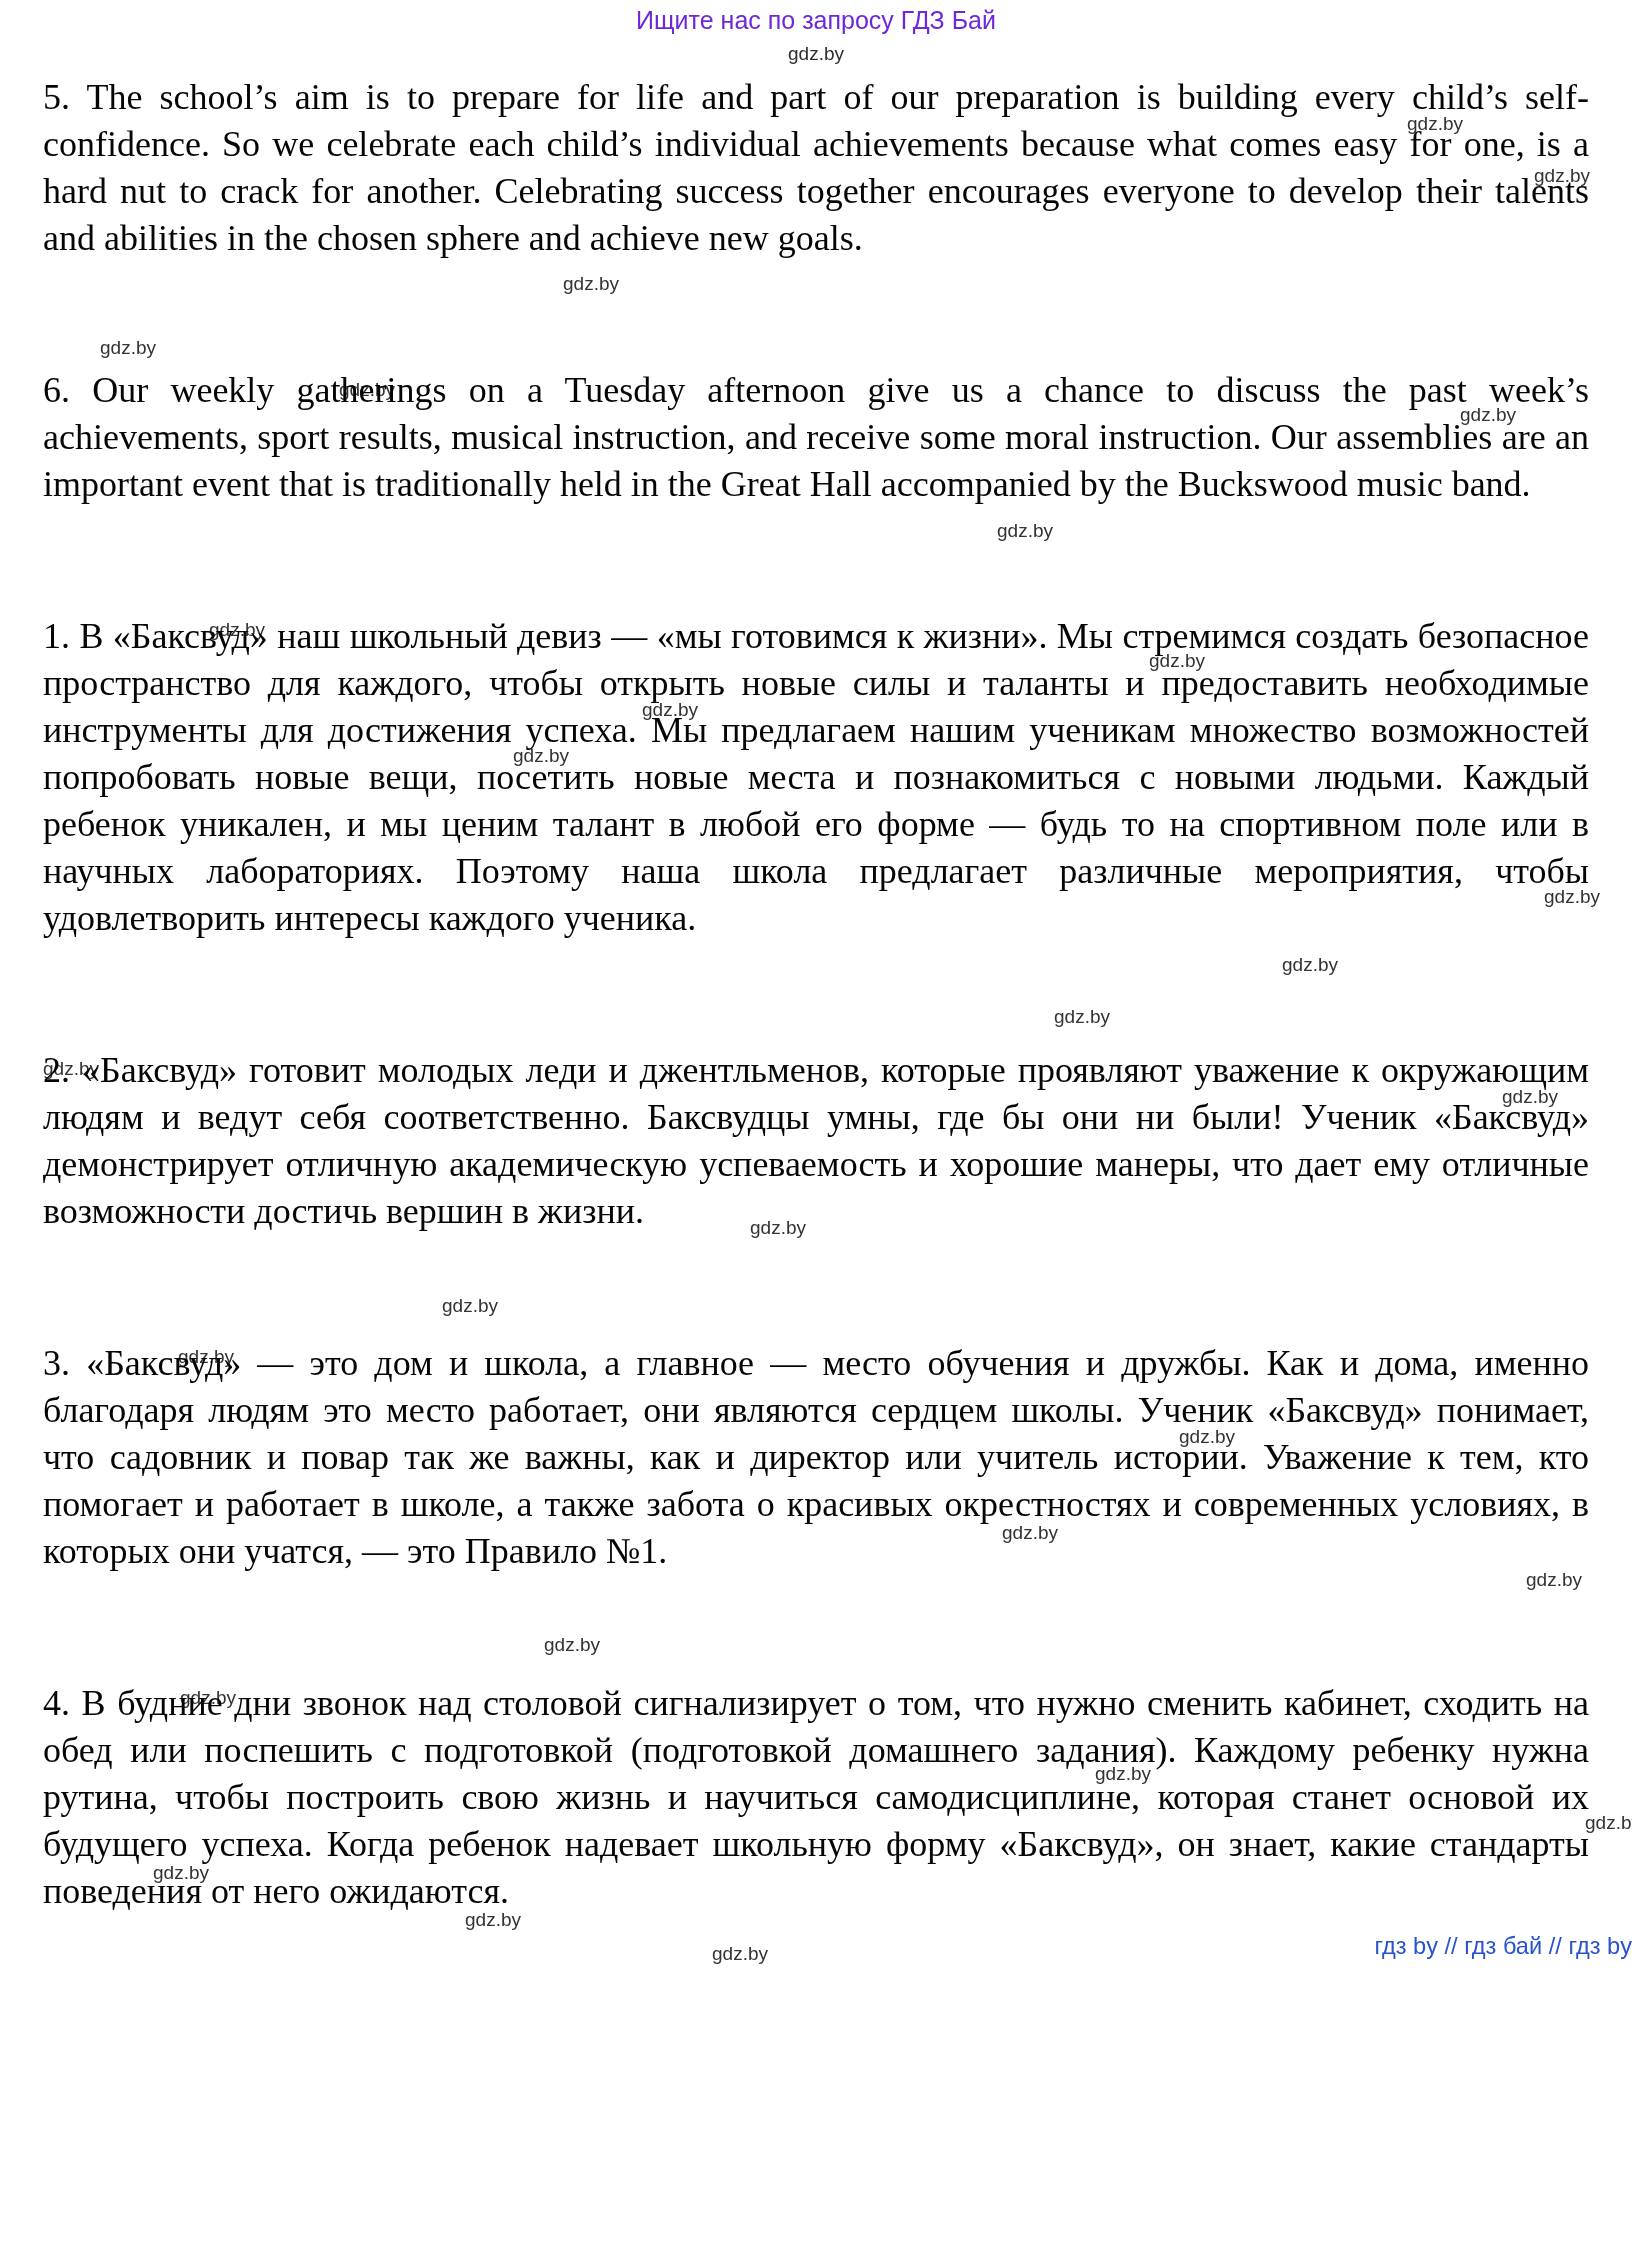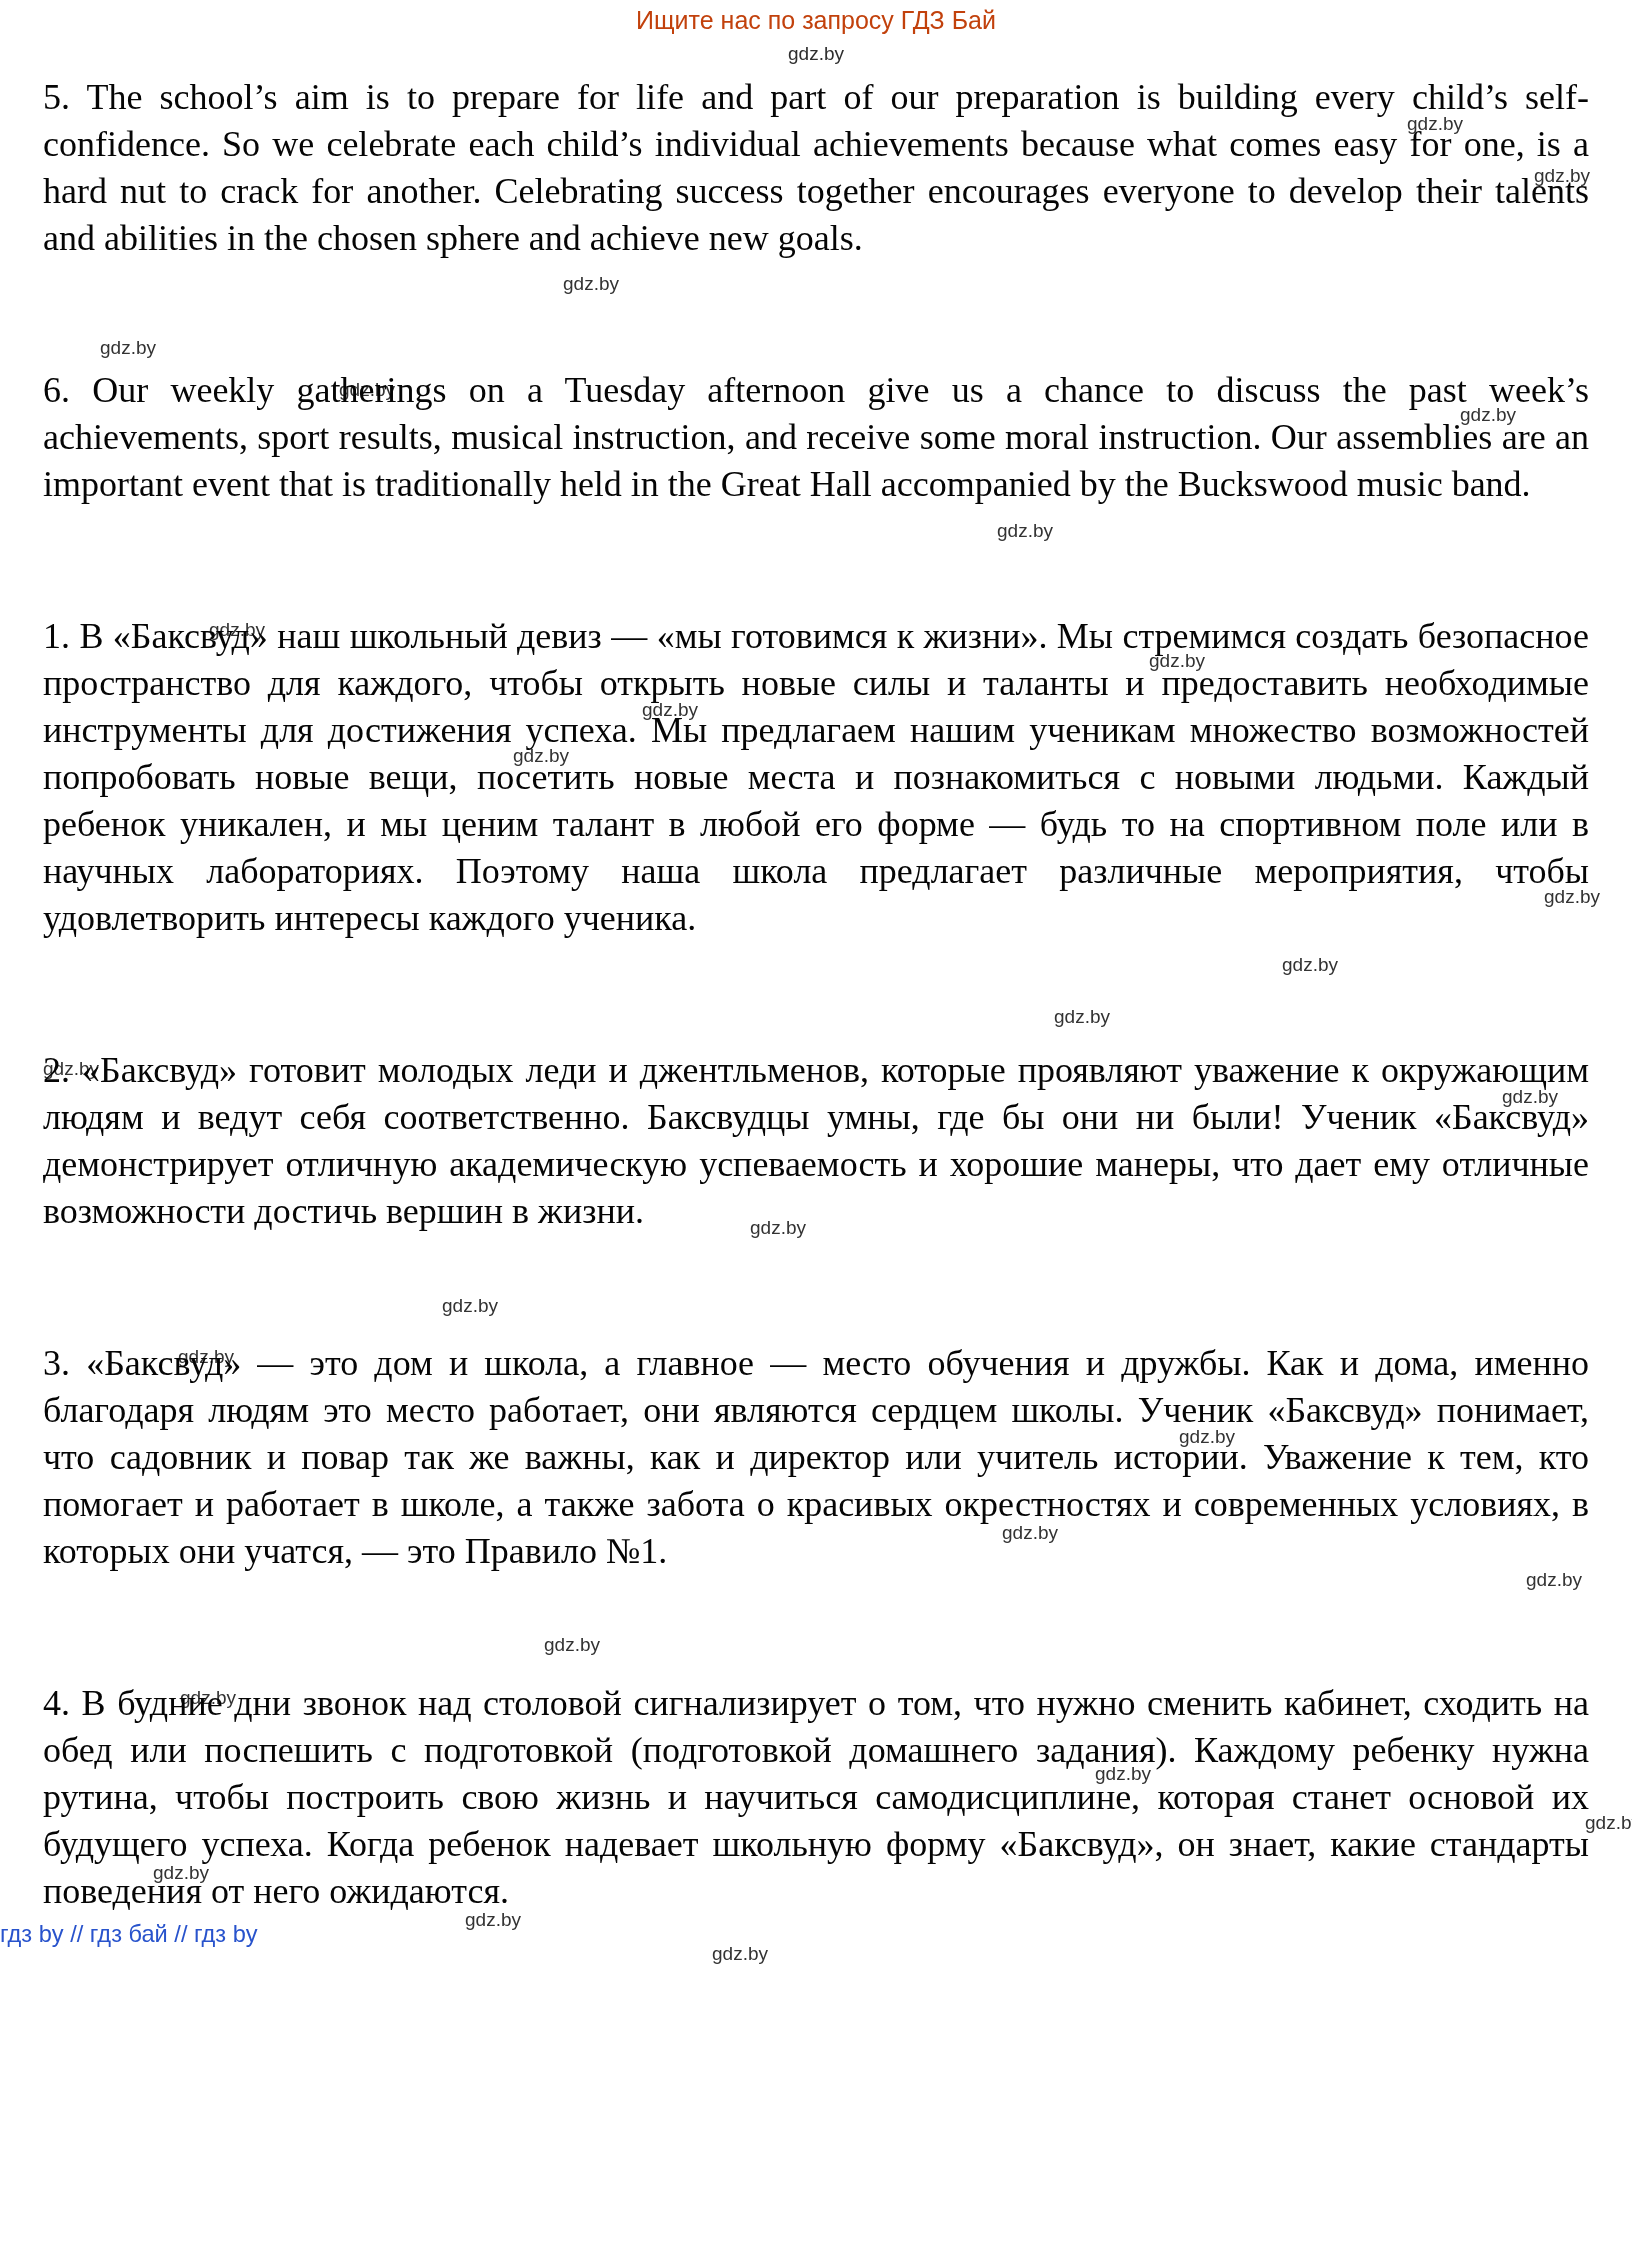--- a/index.html
+++ b/index.html
@@ -16,21 +16,21 @@
     background: #ffffff;
     overflow: hidden;
   }
   .promo-header {
     padding-top: 6px;
     text-align: center;
   }
   .promo-text {
     font-family: "Liberation Sans", sans-serif;
     font-size: 25px;
-    color: #c2410c;
+    color: #6d28d9;
   }
   .promo-watermark {
     margin-top: 7.6px;
     font-family: "Liberation Sans", sans-serif;
     font-size: 19px;
     color: #2e2e2e;
   }
   .content {
     padding: 0 43px;
   }
@@ -48,22 +48,22 @@
   .wm {
     position: absolute;
     font-family: "Liberation Sans", sans-serif;
     font-size: 19px;
     font-weight: normal;
     line-height: 23px;
     color: #333333;
     white-space: nowrap;
   }
   .page-footer {
-    margin-top: 6px;
-    text-align: left;
+    margin-top: 18px;
+    text-align: right;
     font-family: "Liberation Sans", sans-serif;
     font-size: 23.6px;
     color: #2853cc;
   }
 </style>
 </head>
 <body>
 
 <div class="page">
 

